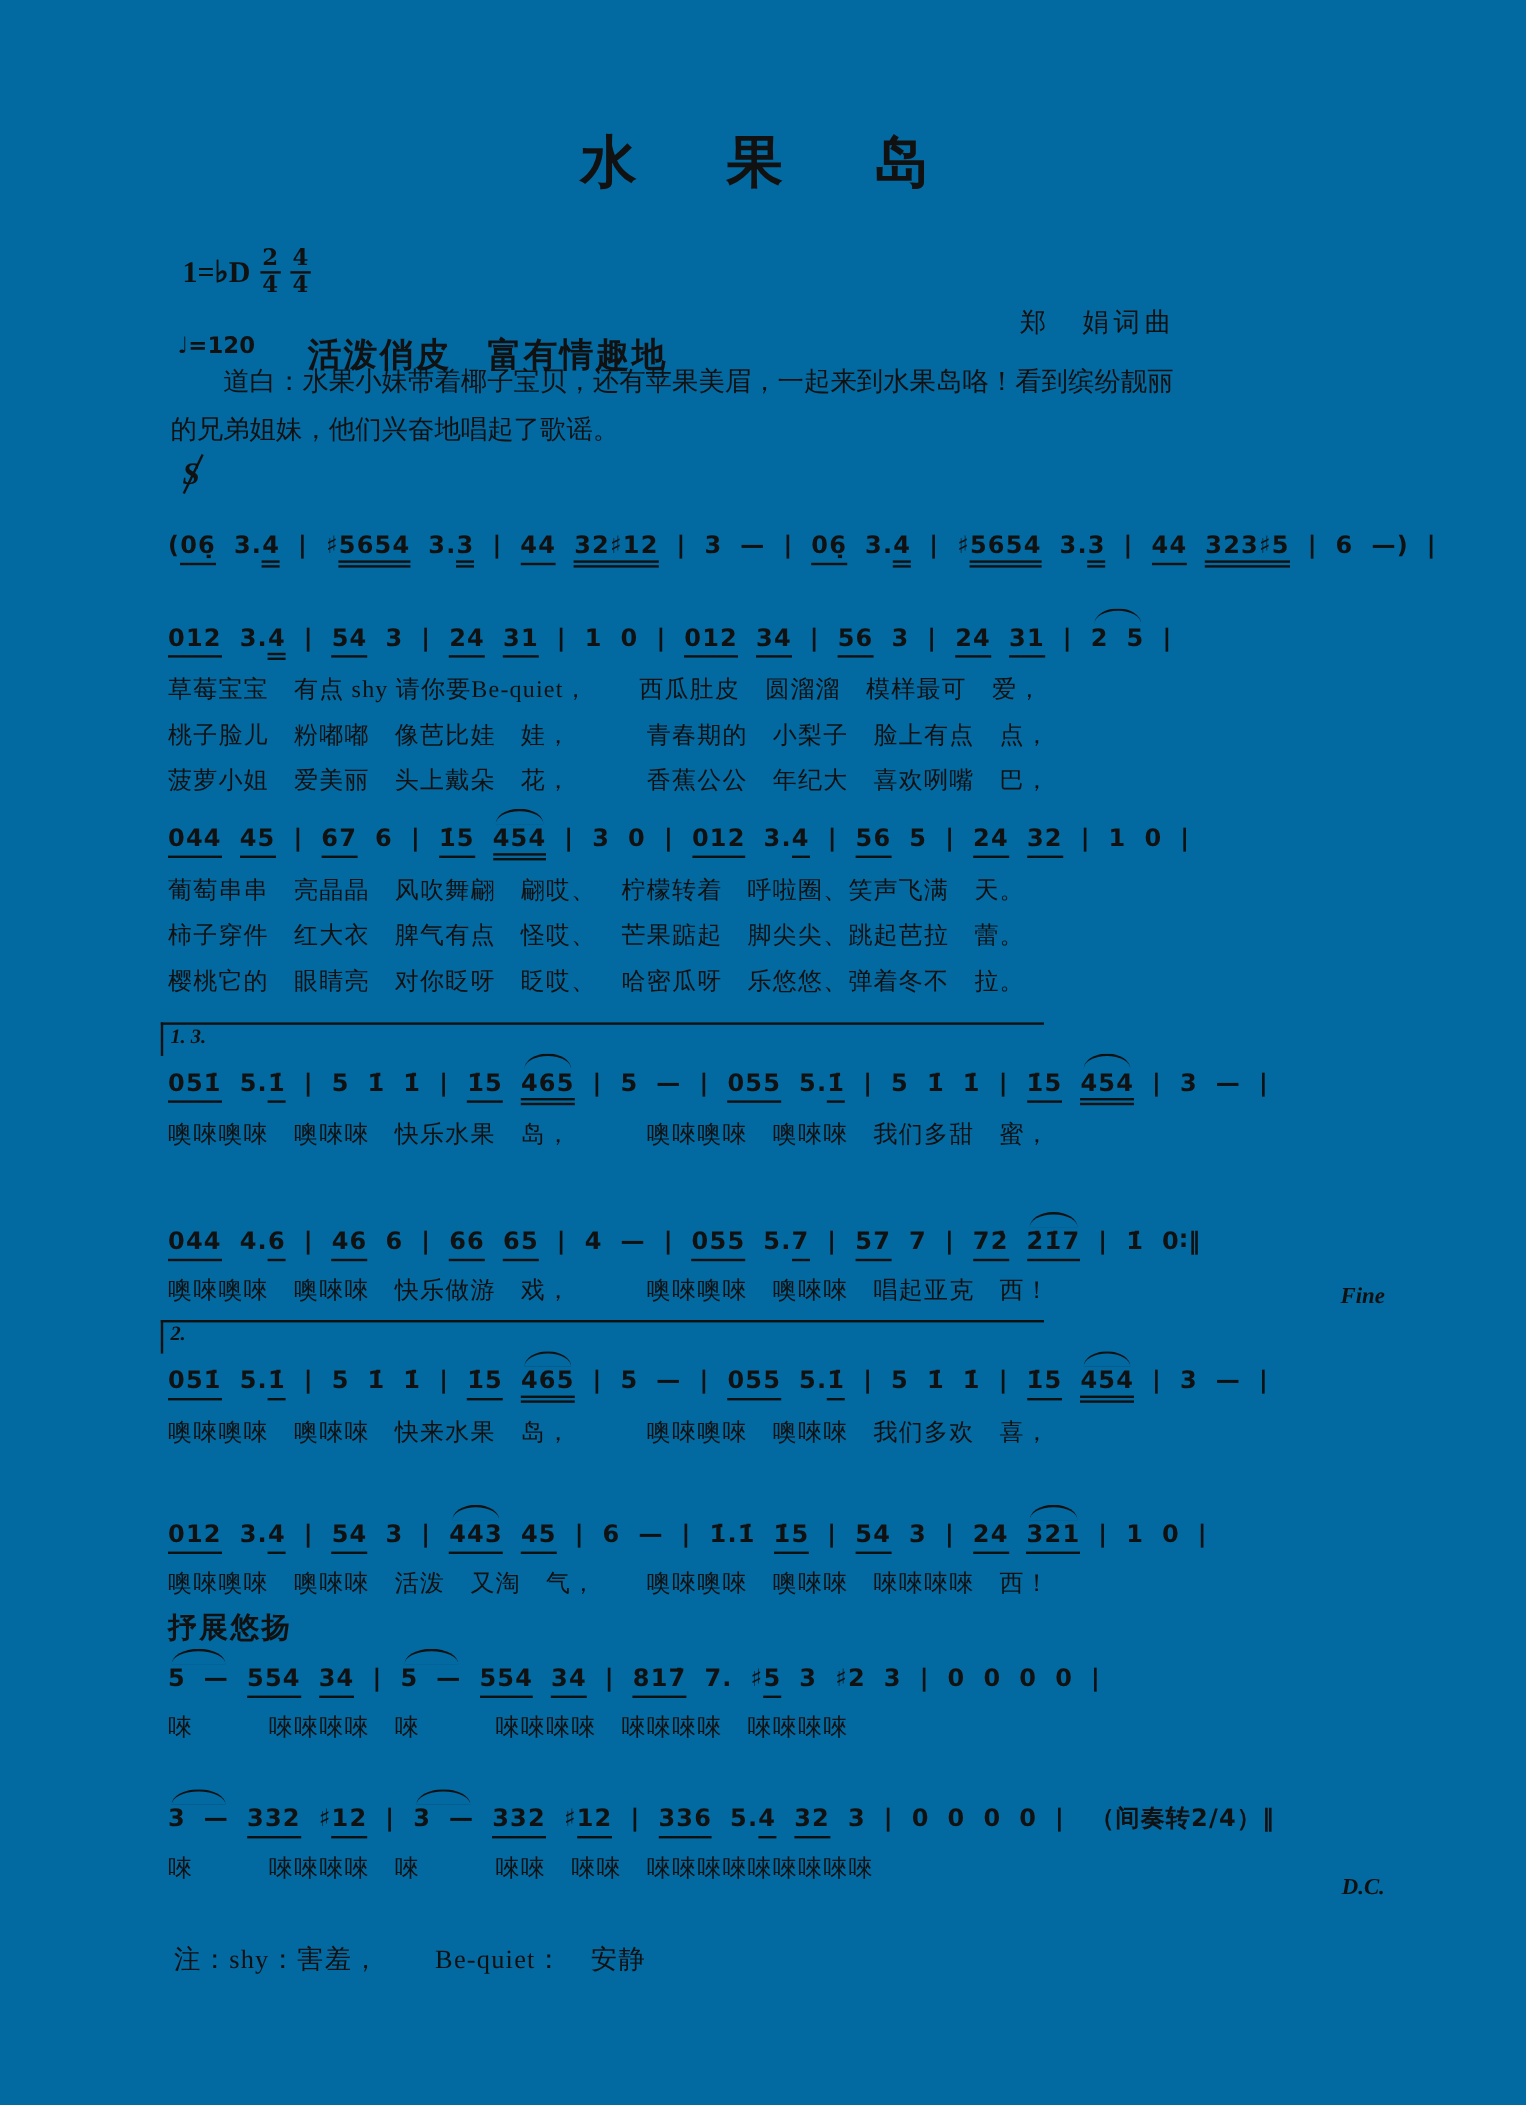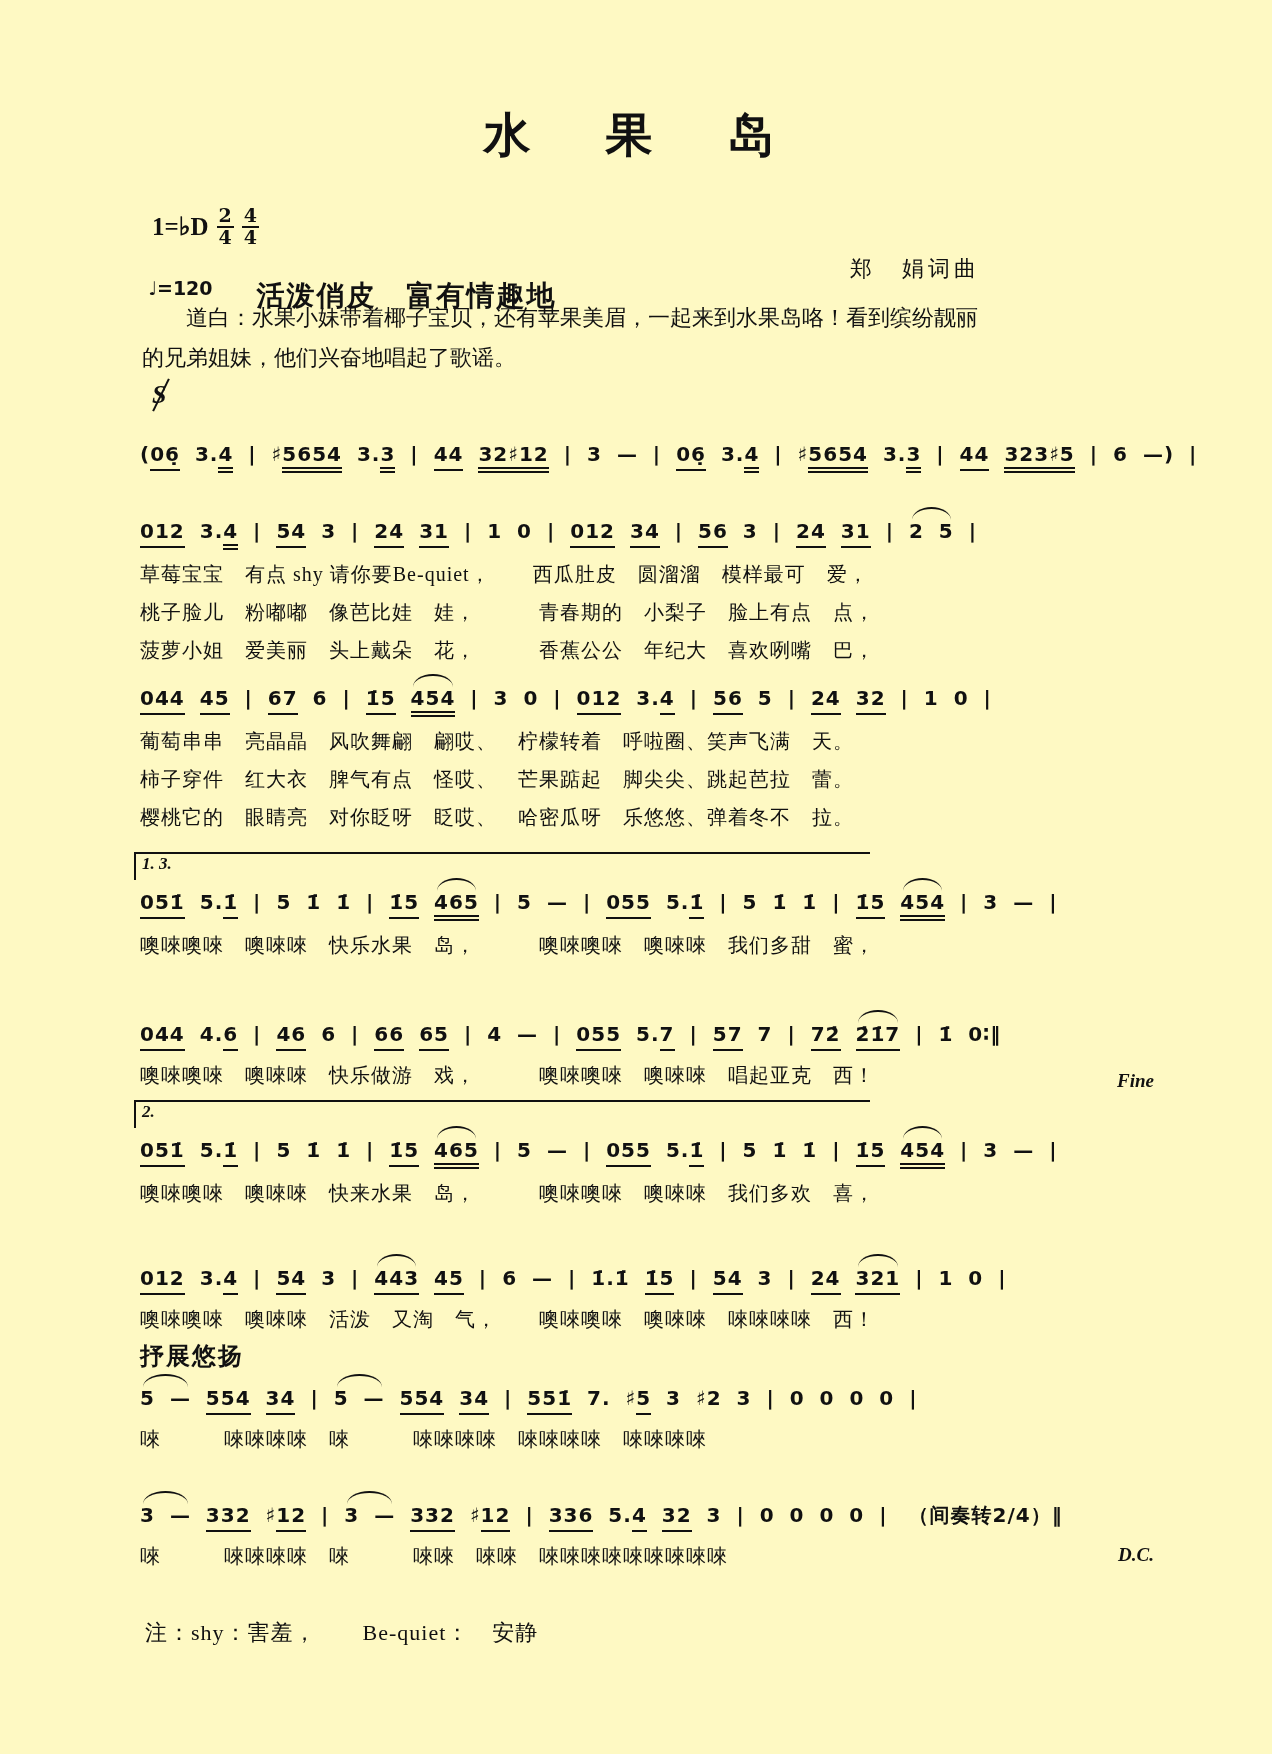--- a/index.html
+++ b/index.html
@@ -1,16 +1,16 @@
 <!DOCTYPE html>
 <html><head>
 <meta charset="utf-8">
 <style>
   html,body{margin:0;padding:0;background:#e8e8e8;}
-  .sheet{position:relative;width:1272px;height:1754px;background:#fef9c3;margin:0 auto;
+  .sheet{position:relative;width:1272px;height:1754px;background:#0369a1;margin:0 auto;
          font-family:"Liberation Sans",sans-serif;color:#111;overflow:hidden;}
   .title{position:absolute;top:104px;left:0;width:100%;text-align:center;margin:0;
          font-size:47px;font-weight:bold;letter-spacing:14px;font-family:"DejaVu Sans",sans-serif;}
   .keyrow{position:absolute;top:206px;left:152px;display:flex;align-items:center;gap:8px;}
   .key{font-size:25px;font-weight:bold;font-family:"Liberation Serif",serif;}
   .ts{display:inline-flex;flex-direction:column;align-items:center;font-weight:bold;
       font-size:19px;line-height:1.05;font-family:"DejaVu Serif",serif;}
   .ts .num{border-bottom:2px solid #111;padding:0 2px;}
   .composer{position:absolute;top:226px;left:850px;font-size:22px;letter-spacing:4px;margin-top:28px;}
   .temporow{position:absolute;top:277px;left:148px;display:flex;align-items:flex-start;}
@@ -118,25 +118,25 @@
     <div class="lyr">噢唻噢唻　噢唻唻　快来水果　岛，　　　噢唻噢唻　噢唻唻　我们多欢　喜，</div>
   </div>
 
   <div class="system" style="top:1252px">
     <div class="notes"><span class="u1">012</span> 3.<span class="u1">4</span> | <span class="u1">54</span> 3 | <span class="slur"><span class="u1">443</span></span> <span class="u1">45</span> | 6 — | 1̇.1̇ <span class="u1">1̇5</span> | <span class="u1">54</span> 3 | <span class="u1">24</span> <span class="slur"><span class="u1">321</span></span> | 1 0 |</div>
     <div class="lyr">噢唻噢唻　噢唻唻　活泼　又淘　气，　　噢唻噢唻　噢唻唻　唻唻唻唻　西！</div>
   </div>
 
   <div class="system" style="top:1340px">
     <div class="seclabel">抒展悠扬</div>
-    <div class="notes"><span class="slur">5 —</span> <span class="u1">554</span> <span class="u1">34</span> | <span class="slur">5 —</span> <span class="u1">554</span> <span class="u1">34</span> | <span class="u1">551̇</span> 7. ♯<span class="u1">5</span> 3 ♯2 3 | 0 0 0 0 |</div>
+    <div class="notes"><span class="slur">5 —</span> <span class="u1">554</span> <span class="u1">34</span> | <span class="slur">5 —</span> <span class="u1">554</span> <span class="u1">34</span> | <span class="u1">817̇</span> 7. ♯<span class="u1">5</span> 3 ♯2 3 | 0 0 0 0 |</div>
     <div class="lyr">唻　　　唻唻唻唻　唻　　　唻唻唻唻　唻唻唻唻　唻唻唻唻</div>
   </div>
 
   <div class="system" style="top:1488px">
     <div class="notes"><span class="slur">3 —</span> <span class="u1">332</span> ♯<span class="u1">12</span> | <span class="slur">3 —</span> <span class="u1">332</span> ♯<span class="u1">12</span> | <span class="u1">336</span> 5.<span class="u1">4</span> <span class="u1">32</span> 3 | 0 0 0 0 |　（间奏转2/4）‖</div>
     <div class="lyr">唻　　　唻唻唻唻　唻　　　唻唻　唻唻　唻唻唻唻唻唻唻唻唻</div>
-    <div class="endmark" style="top:56px">D.C.</div>
+    <div class="endmark" style="top:74px">D.C.</div>
   </div>
 
   <div class="footnote">注：shy：害羞，　　Be-quiet：　安静</div>
 
 </div>
 
 </body></html>

